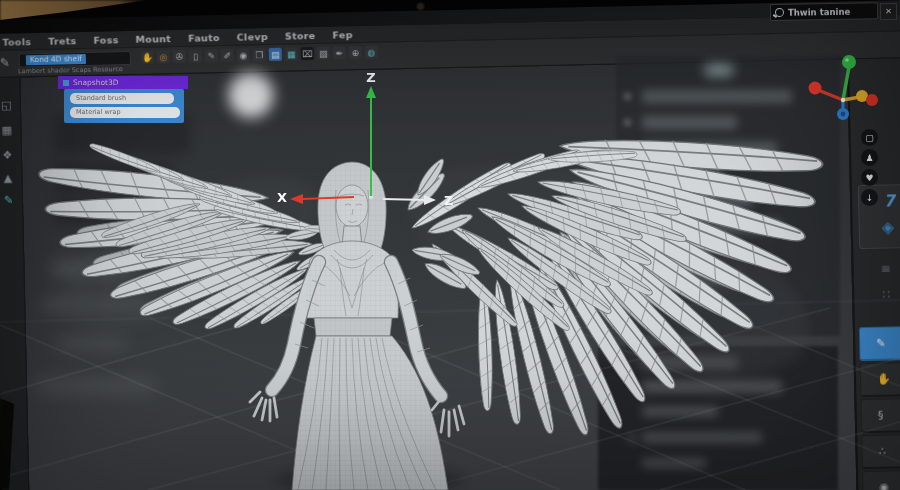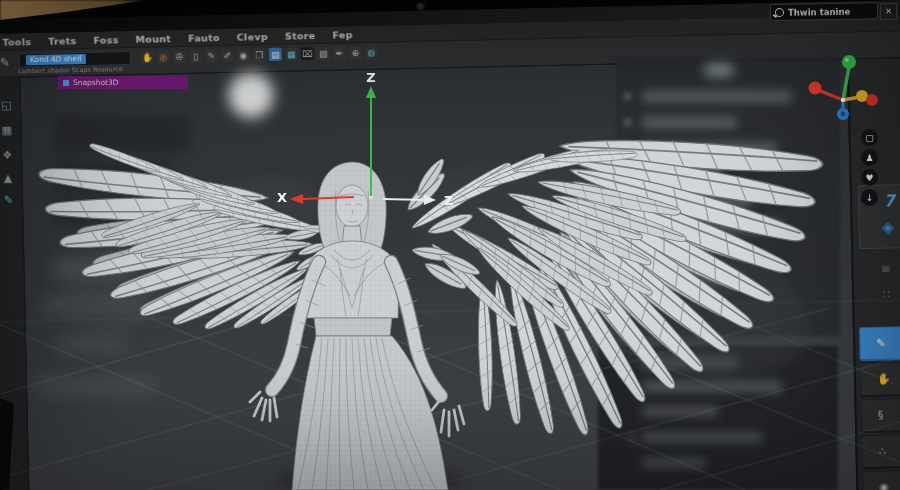--- a/index.html
+++ b/index.html
@@ -66,21 +66,21 @@
   .brow b{position:absolute;left:18px;top:0;height:13px;background:#767c80;opacity:.55;
      filter:blur(4px);display:block;border-radius:3px;}
   .brow:nth-of-type(1) b{width:120px}.brow:nth-of-type(2) b{width:150px}.brow:nth-of-type(3) b{width:95px}
   .brow:nth-of-type(4) b{width:135px}.brow:nth-of-type(5) b{width:80px}.brow:nth-of-type(6) b{width:110px}
   .brow:nth-of-type(7) b{width:140px}.brow:nth-of-type(8) b{width:70px}.brow:nth-of-type(9) b{width:100px}
   .bpanel{position:absolute;left:598px;top:346px;width:240px;height:144px;
      background:rgba(30,32,35,.85);filter:blur(1.5px);}
   .bpanel .br{position:absolute;background:#747a7e;opacity:.5;filter:blur(4.5px);border-radius:3px;}
 
   .mini-vp-panel{position:absolute;left:58px;top:76px;z-index:3;}
-  .mvp-header{width:130px;height:13px;background:#701a75;display:flex;align-items:center;gap:4px;
+  .mvp-header{width:130px;height:13px;background:#6d28d9;display:flex;align-items:center;gap:4px;
      padding-left:5px;box-sizing:border-box;}
   .mvp-header .sq{width:6px;height:6px;background:#4d9be0;}
   .mvp-header span{font-size:7.5px;color:#c8ccce;filter:blur(.4px);}
   .mvp-blue{margin-left:6px;width:120px;height:34px;background:#3e88d0;border-radius:2px;padding-top:4px;
      box-sizing:border-box;}
   .mvp-row{margin:0 0 3px 6px;width:104px;height:11px;background:#e6e8ea;border-radius:5px;
      font-size:6.5px;color:#6a6f73;line-height:11px;padding-left:6px;box-sizing:border-box;
      filter:blur(.4px);white-space:nowrap;overflow:hidden;}
   .mvp-row.r2{width:110px;}
 
@@ -461,20 +461,24 @@
         <circle cx="843" cy="100" r="2.2" fill="#f2f3f4"></circle>
         <circle cx="847" cy="60" r="1.8" fill="#bdf0c3" opacity=".8"></circle>
       </g>
     </svg>
 
     <div class="mini-vp-panel">
       <div class="mvp-header">
         <span class="sq"></span>
         <span>Snapshot3D</span>
       </div>
+      <div class="mvp-blue">
+        <div class="mvp-row">Standard brush</div>
+        <div class="mvp-row r2">Material wrap</div>
+      </div>
     </div>
 
     <div class="float-btns">
       <div class="fbtn">▢</div>
       <div class="fbtn">♟</div>
       <div class="fbtn">♥</div>
       <div class="fbtn">↓</div>
     </div>
 
     <div class="searchbox">

